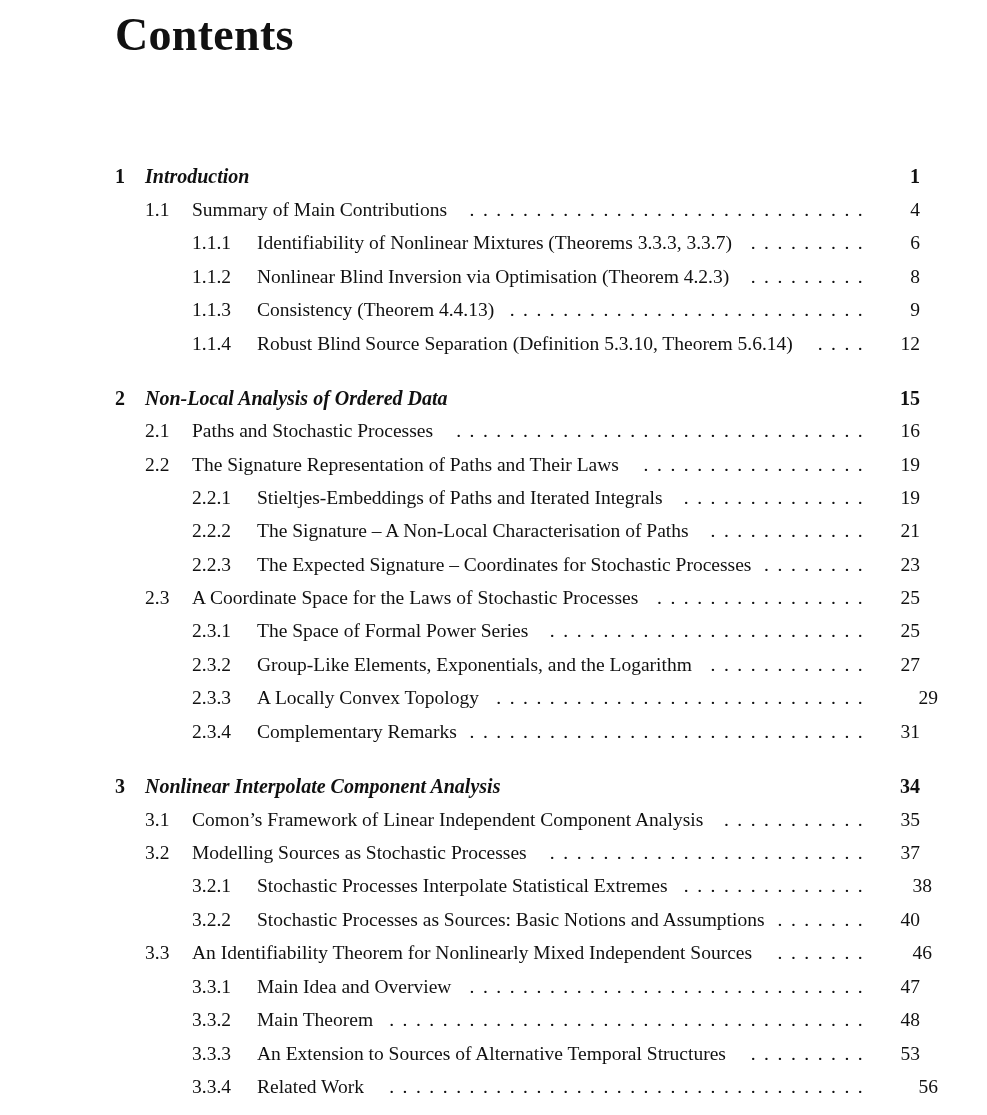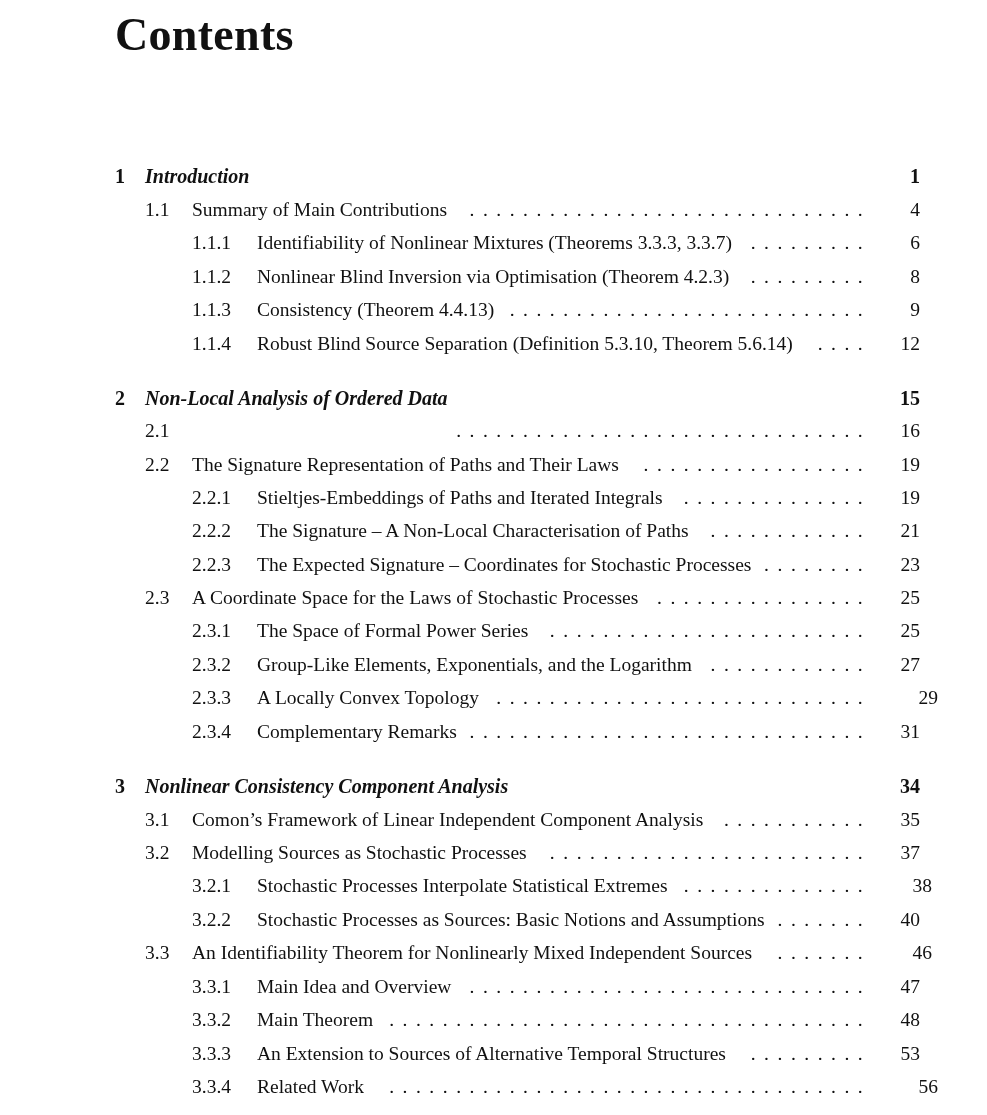--- a/index.html
+++ b/index.html
@@ -75,20 +75,21 @@
       <span class="dots" style="width: 53.6px; left: 813.4px; right: auto;"><span>.</span><span>.</span><span>.</span><span>.</span></span>
       <span class="page">12</span>
     </div>
     <div class="row chapter" style="top: 385px;">
       <span class="num">2</span>
       <span class="text">Non-Local Analysis of Ordered Data</span>
       <span class="page">15</span>
     </div>
     <div class="row section" style="top: 418px;">
       <span class="num">2.1</span>
+      <span class="text">Paths and Stochastic Processes</span>
       <span class="dots" style="width: 415.4px; left: 451.6px; right: auto;"><span>.</span><span>.</span><span>.</span><span>.</span><span>.</span><span>.</span><span>.</span><span>.</span><span>.</span><span>.</span><span>.</span><span>.</span><span>.</span><span>.</span><span>.</span><span>.</span><span>.</span><span>.</span><span>.</span><span>.</span><span>.</span><span>.</span><span>.</span><span>.</span><span>.</span><span>.</span><span>.</span><span>.</span><span>.</span><span>.</span><span>.</span></span>
       <span class="page">16</span>
     </div>
     <div class="row section" style="top: 452px;">
       <span class="num">2.2</span>
       <span class="text">The Signature Representation of Paths and Their Laws</span>
       <span class="dots" style="width: 227.8px; left: 639.2px; right: auto;"><span>.</span><span>.</span><span>.</span><span>.</span><span>.</span><span>.</span><span>.</span><span>.</span><span>.</span><span>.</span><span>.</span><span>.</span><span>.</span><span>.</span><span>.</span><span>.</span><span>.</span></span>
       <span class="page">19</span>
     </div>
     <div class="row subsection" style="top: 485px;">
@@ -134,21 +135,21 @@
       <span class="page">29</span>
     </div>
     <div class="row subsection" style="top: 719px;">
       <span class="num">2.3.4</span>
       <span class="text">Complementary Remarks</span>
       <span class="dots" style="width: 402px; left: 465px; right: auto;"><span>.</span><span>.</span><span>.</span><span>.</span><span>.</span><span>.</span><span>.</span><span>.</span><span>.</span><span>.</span><span>.</span><span>.</span><span>.</span><span>.</span><span>.</span><span>.</span><span>.</span><span>.</span><span>.</span><span>.</span><span>.</span><span>.</span><span>.</span><span>.</span><span>.</span><span>.</span><span>.</span><span>.</span><span>.</span><span>.</span></span>
       <span class="page">31</span>
     </div>
     <div class="row chapter" style="top: 773px;">
       <span class="num">3</span>
-      <span class="text">Nonlinear Consistency Component Analysis</span>
+      <span class="text">Nonlinear Interpolate Component Analysis</span>
       <span class="page">34</span>
     </div>
     <div class="row section" style="top: 807px;">
       <span class="num">3.1</span>
       <span class="text">Comon’s Framework of Linear Independent Component Analysis</span>
       <span class="dots" style="width: 147.4px; left: 719.6px; right: auto;"><span>.</span><span>.</span><span>.</span><span>.</span><span>.</span><span>.</span><span>.</span><span>.</span><span>.</span><span>.</span><span>.</span></span>
       <span class="page">35</span>
     </div>
     <div class="row section" style="top: 840px;">
       <span class="num">3.2</span>

